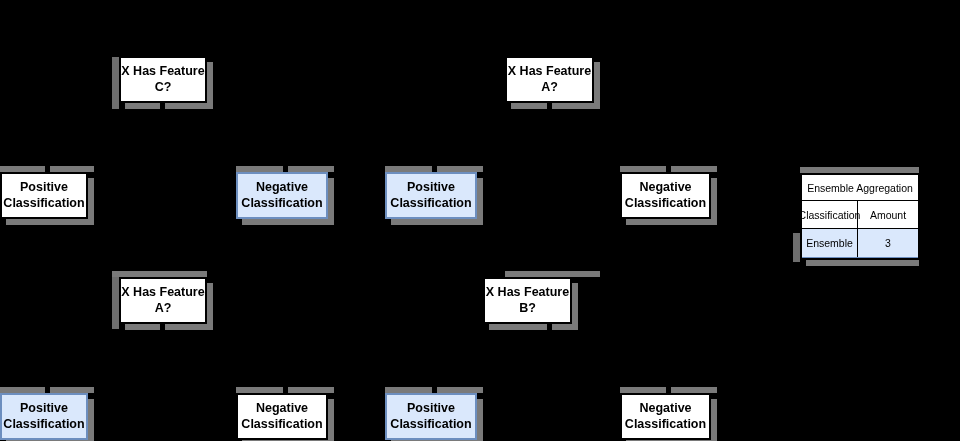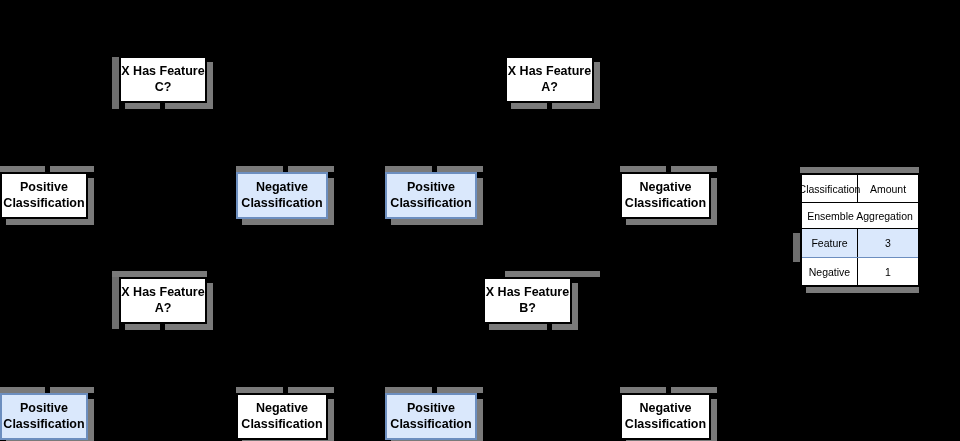--- a/index.html
+++ b/index.html
@@ -117,30 +117,26 @@
   <div class="cbar" style="left:620px;top:387px;width:97px">
       <div class="tick"></div>
     </div>
   <div class="node" style="left:620px;top:393px;width:91px;height:47px">
     <span>Negative Classification</span>
   </div>
 
   <div class="cbar" style="left:800px;top:167px;width:126px"></div>
   <div class="sbar" style="left:793px;top:233px;width:7px;height:29px"></div>
   <div class="aggtable">
+    <div class="trow t-title">
+      <div class="tcell">Ensemble Aggregation</div>
+    </div>
     <div class="trow t-head">
       <div class="tcell col1">Classification</div>
       <div class="tcell col2">Amount</div>
     </div>
-    <div class="trow t-title">
-      <div class="tcell">Ensemble Aggregation</div>
-    </div>
     <div class="trow t-r1">
-      <div class="tcell col1">Feature</div>
+      <div class="tcell col1">Ensemble</div>
       <div class="tcell col2">3</div>
-    </div>
-    <div class="trow t-r2">
-      <div class="tcell col1">Negative</div>
-      <div class="tcell col2">1</div>
     </div>
   </div>
 
 </div>
 
 </body></html>

